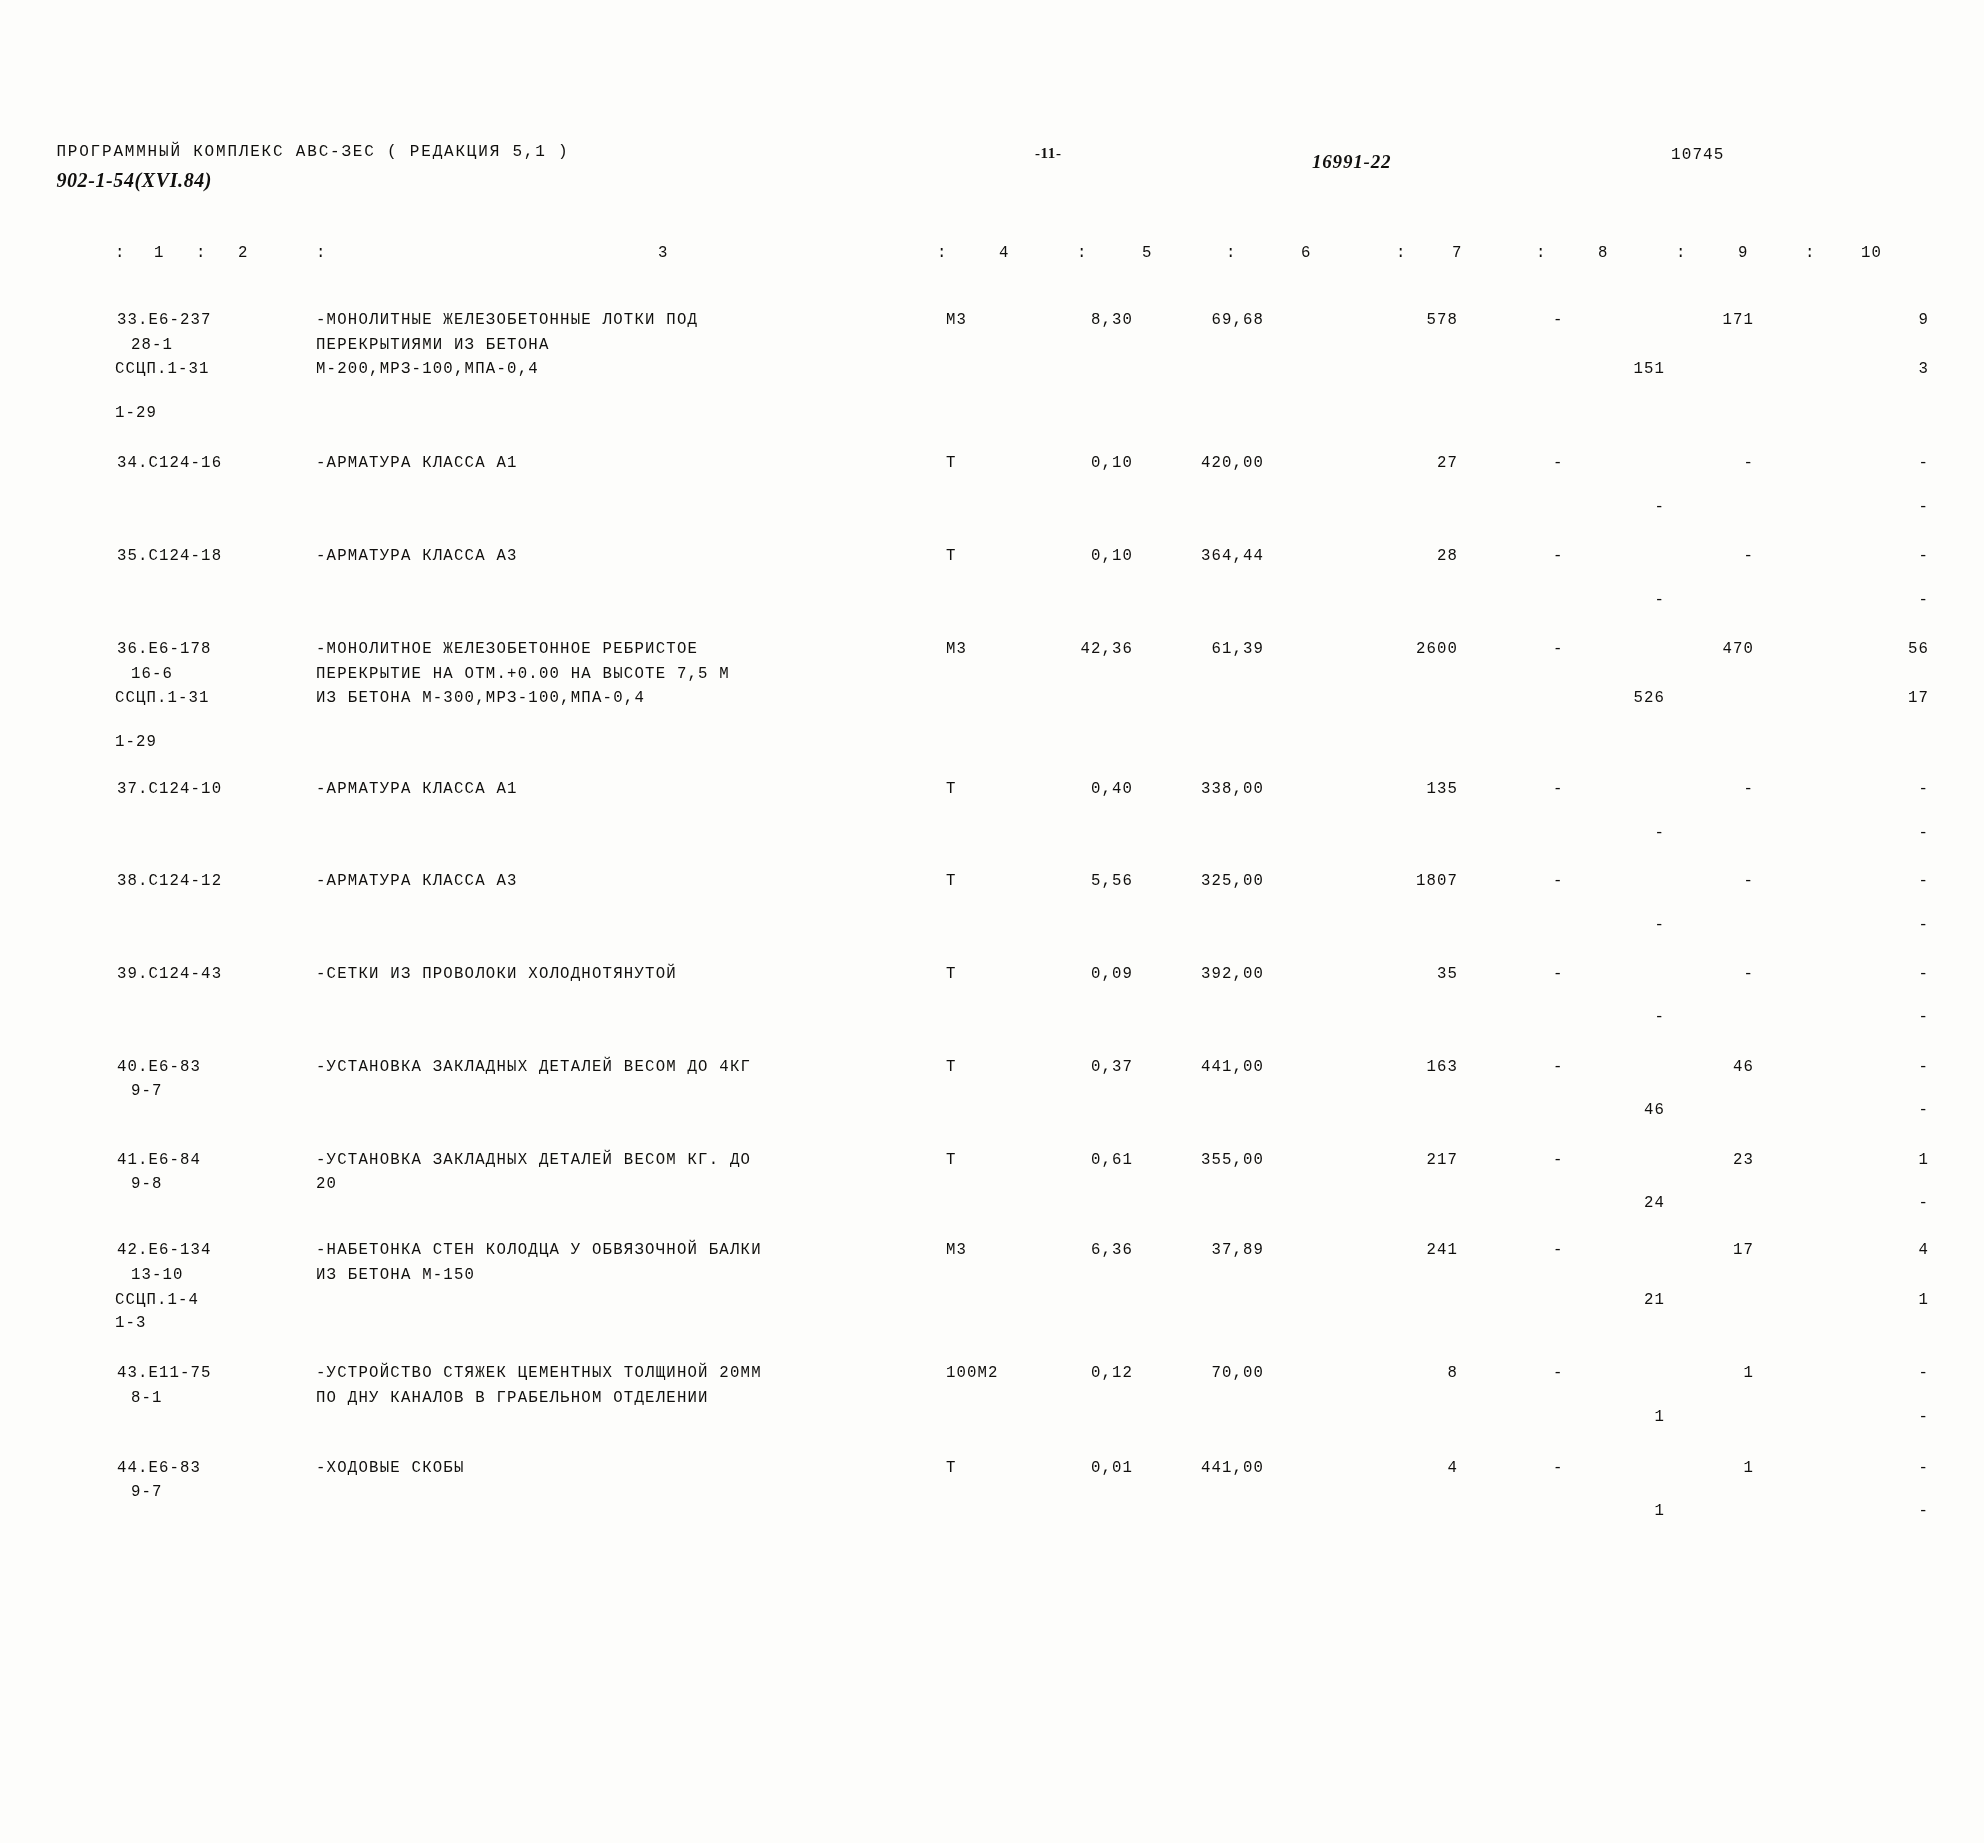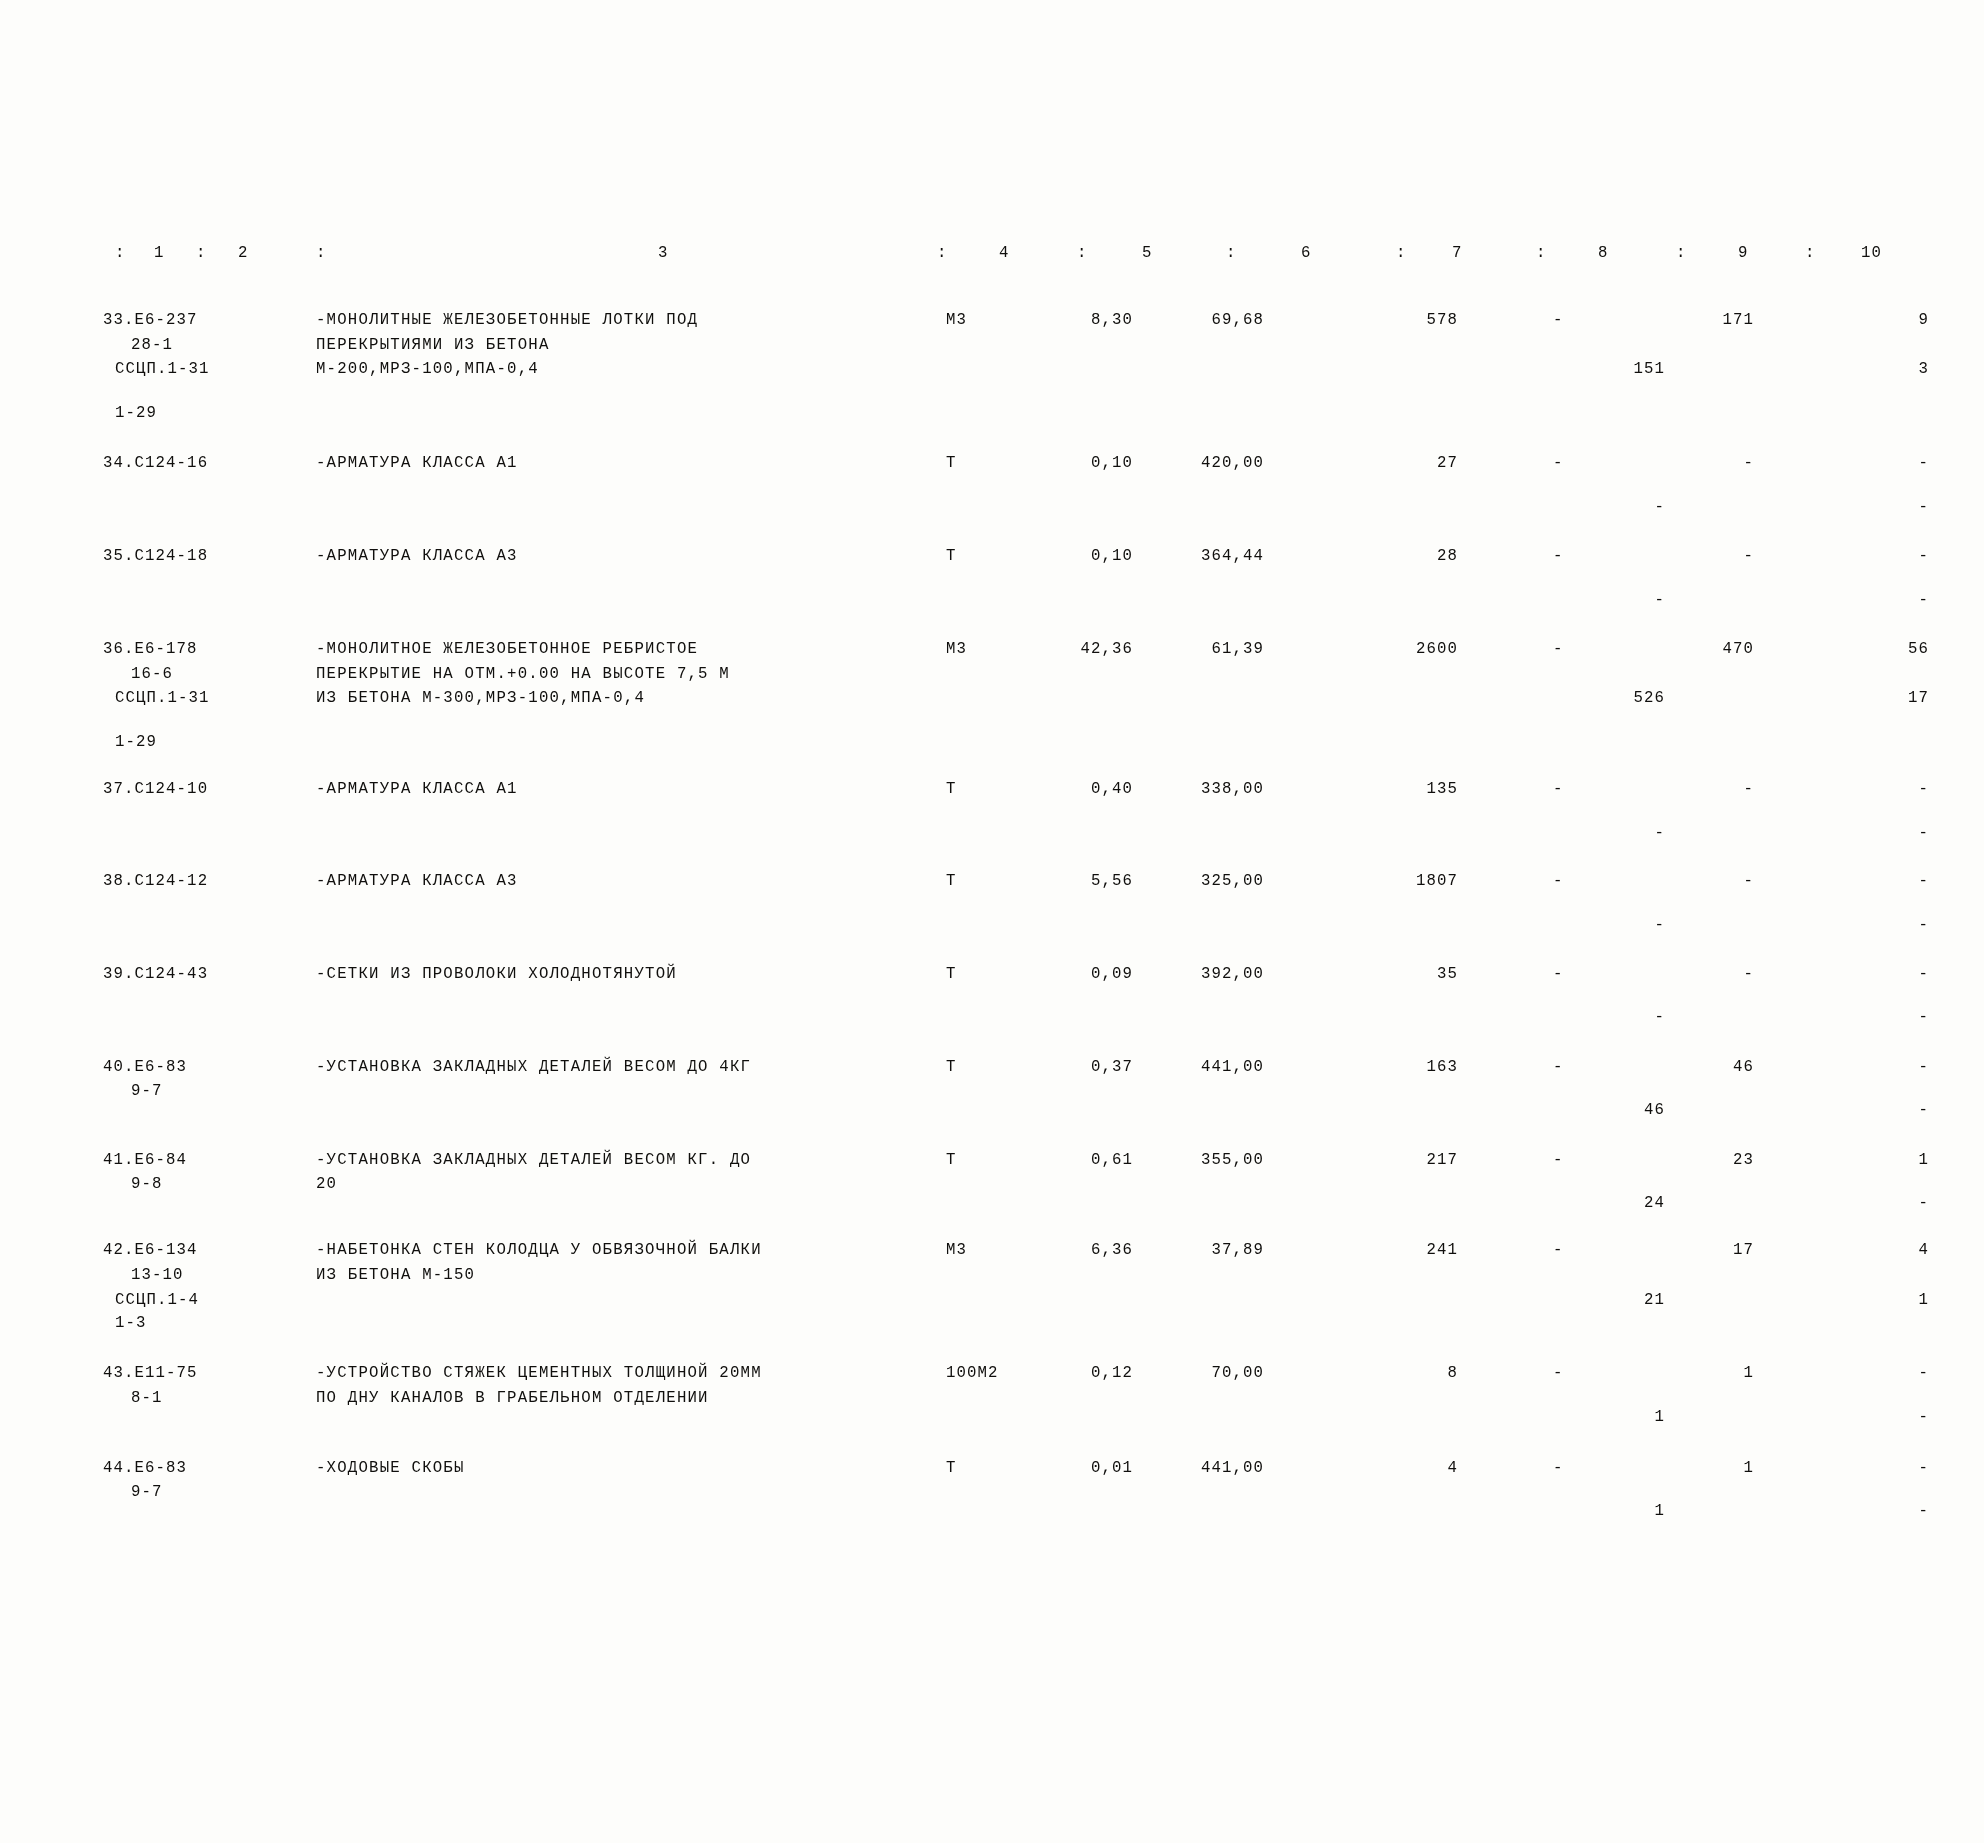--- a/index.html
+++ b/index.html
@@ -132,21 +132,21 @@
     width: 1875px;
     font-size: 15.7px;
     letter-spacing: 1.1px;
   }
   .c {
     position: absolute;
     white-space: pre;
     font-size: 15.7px;
     letter-spacing: 1.1px;
   }
-  .code      { left: 50px; }
+  .code      { left: 64px; }
   .code2     { left: 78px; }
   .code3     { left: 62px; }
   .desc      { left: 263px; letter-spacing: 1.2px; }
   .unit      { left: 893px; }
   .qty       { right: 795px; text-align: right; }
   .price     { right: 664px; text-align: left; }
   .tot       { right: 470px; text-align: right; }
   .c8a       { left: 1500px; }
   .c8b       { left: 1545px; text-align: right; width: 67px;}
   .c9        { right: 174px; text-align: right; }
@@ -173,20 +173,27 @@
     font-size: 15.7px;
     line-height: 3.4px;
   }
 </style>
 </head>
 <body>
 
 <div class="page">
   <div class="sheet">
 
+    <div class="hdr-line">
+      <div class="hdr-prog mono">ПРОГРАММНЫЙ КОМПЛЕКС АВС-ЗЕС   ( РЕДАКЦИЯ  5,1 )</div>
+      <div class="hdr-code">902-1-54(XVI.84)</div>
+      <div class="hdr-page">-11-</div>
+      <div class="hdr-stamp">16991-22</div>
+      <div class="hdr-num mono">10745</div>
+    </div>
 
     <div class="rule rule-top">
       
     </div>
 
     <div class="colhdr mono">
       <span style="left:62px;">:</span>
       <span style="left:101px;">1</span>
       <span style="left:143px;">:</span>
       <span style="left:185px;">2</span>

